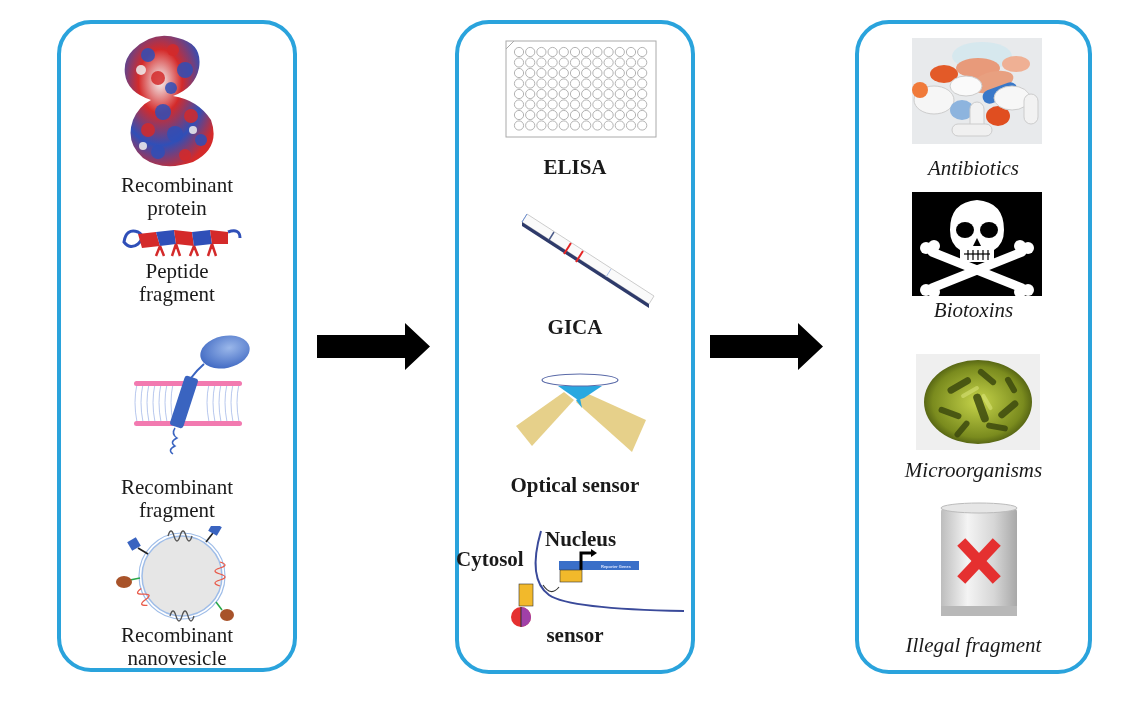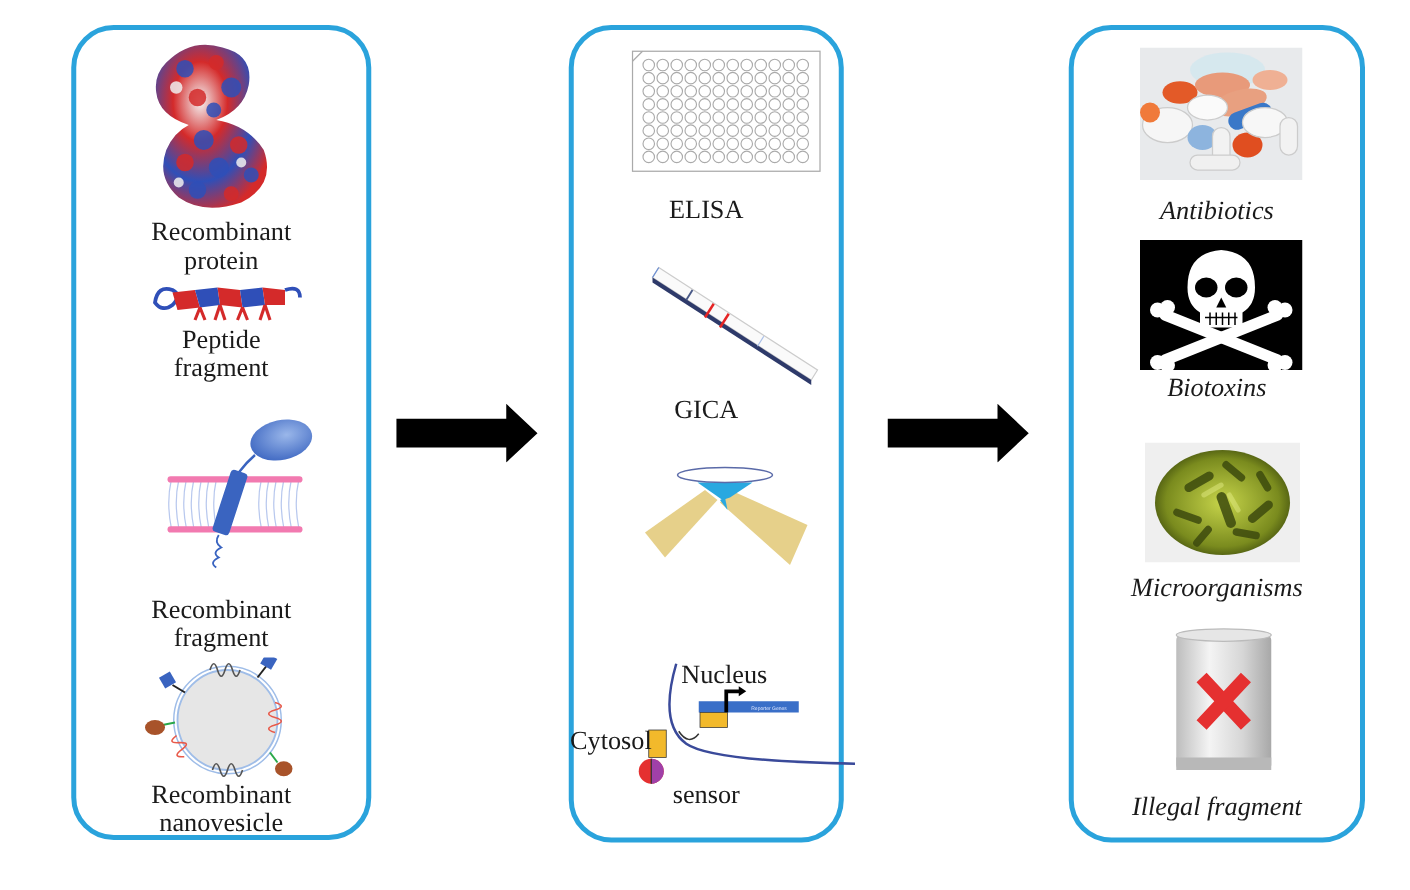--- a/index.html
+++ b/index.html
@@ -1,20 +1,20 @@
 <!DOCTYPE html>
 <html><head>
 <meta charset="utf-8">
 <style>
   html, body { margin:0; padding:0; background:#ffffff; }
   body { width:1128px; height:712px; position:relative; overflow:hidden;
          font-family:"Liberation Serif","DejaVu Serif",serif; color:#1a1a1a; }
   .panel { position:absolute; border:4px solid #2aa3dc; border-radius:34px; box-sizing:border-box; background:#fff; }
   #panel-1 { left:57px; top:20px; width:240px; height:652px; }
-  #panel-2 { left:455px; top:20px; width:220px; height:654px; }
+  #panel-2 { left:455px; top:20px; width:240px; height:654px;font-weight:bold; }
   #panel-3 { left:855px; top:20px; width:237px; height:654px;font-style:italic; }
   .lbl { position:absolute; left:0; width:100%; text-align:center; font-size:21px; line-height:23px; }
   .ill { position:absolute; }
   .arrow { position:absolute; top:323px; width:115px; height:47px; }
   #arrow-1 { left:317px; }
   #arrow-2 { left:710px; }
   .reporter-text { font-family:"Liberation Sans",sans-serif; }
 </style>
 </head>
 <body>
@@ -242,36 +242,39 @@
     <div>GICA</div>
   </div>
 
   <svg class="ill" style="left:45px;top:346px;" width="150" height="90" viewBox="0 0 150 90">
     <polygon points="12,56 60,22 70,30 28,76" fill="#e6d08a"></polygon>
     <polygon points="80,22 142,50 128,82 72,32" fill="#e6d08a"></polygon>
     <polygon points="54,16 98,16 80,28 74,30" fill="#29a8e0"></polygon>
     <polygon points="72,30 78,38 76,28" fill="#29a8e0"></polygon>
     <ellipse cx="76" cy="10" rx="38" ry="6" fill="#fff" stroke="#5a6aa8" stroke-width="1.2"></ellipse>
   </svg>
+  <div class="lbl" style="top:450px;">
+    <div>Optical sensor</div>
+  </div>
 
   <svg class="ill" style="left:0px;top:505px;" width="236" height="100" viewBox="0 0 236 100">
     <path d="M82 2 Q68 50 90 66 Q110 80 225 82" stroke="#3a4a9a" stroke-width="2" fill="none"></path>
     <rect x="100" y="32" width="80" height="9" fill="#3a6fc8"></rect>
     <text x="142" y="39" font-size="4" fill="#dde6ff" class="reporter-text">Reporter Genes</text>
     <path d="M122 41 L122 24 L133 24" stroke="#000" stroke-width="3" fill="none"></path>
     <polygon points="132,20 138,24 132,28" fill="#000"></polygon>
     <rect x="101" y="41" width="22" height="12" fill="#f2b92b" stroke="#333" stroke-width="0.6"></rect>
     <path d="M84 56 Q92 68 100 58" stroke="#333" stroke-width="1.2" fill="none"></path>
     <rect x="60" y="55" width="14" height="22" fill="#f2b92b" stroke="#333" stroke-width="0.6"></rect>
     <circle cx="62" cy="88" r="10" fill="#e53030"></circle>
     <path d="M62 78 A10 10 0 0 1 62 98 Z" fill="#a040a8"></path>
     <line x1="62" y1="78" x2="62" y2="98" stroke="#333" stroke-width="1"></line>
   </svg>
   <div class="lbl" style="top:504px;left:86px;width:auto;text-align:left;">Nucleus</div>
-  <div class="lbl" style="top:557px;left:-3px;width:auto;text-align:left;">Cytosol</div>
+  <div class="lbl" style="top:524px;left:-3px;width:auto;text-align:left;">Cytosol</div>
   <div class="lbl" style="top:600px;">
     <div>sensor</div>
   </div>
 </div>
 
 <svg class="arrow" id="arrow-2" viewBox="0 0 115 47">
   <polygon points="0,12 88,12 88,0 113,23.5 88,47 88,35 0,35" fill="#000"></polygon>
 </svg>
 
 <div class="panel" id="panel-3">

